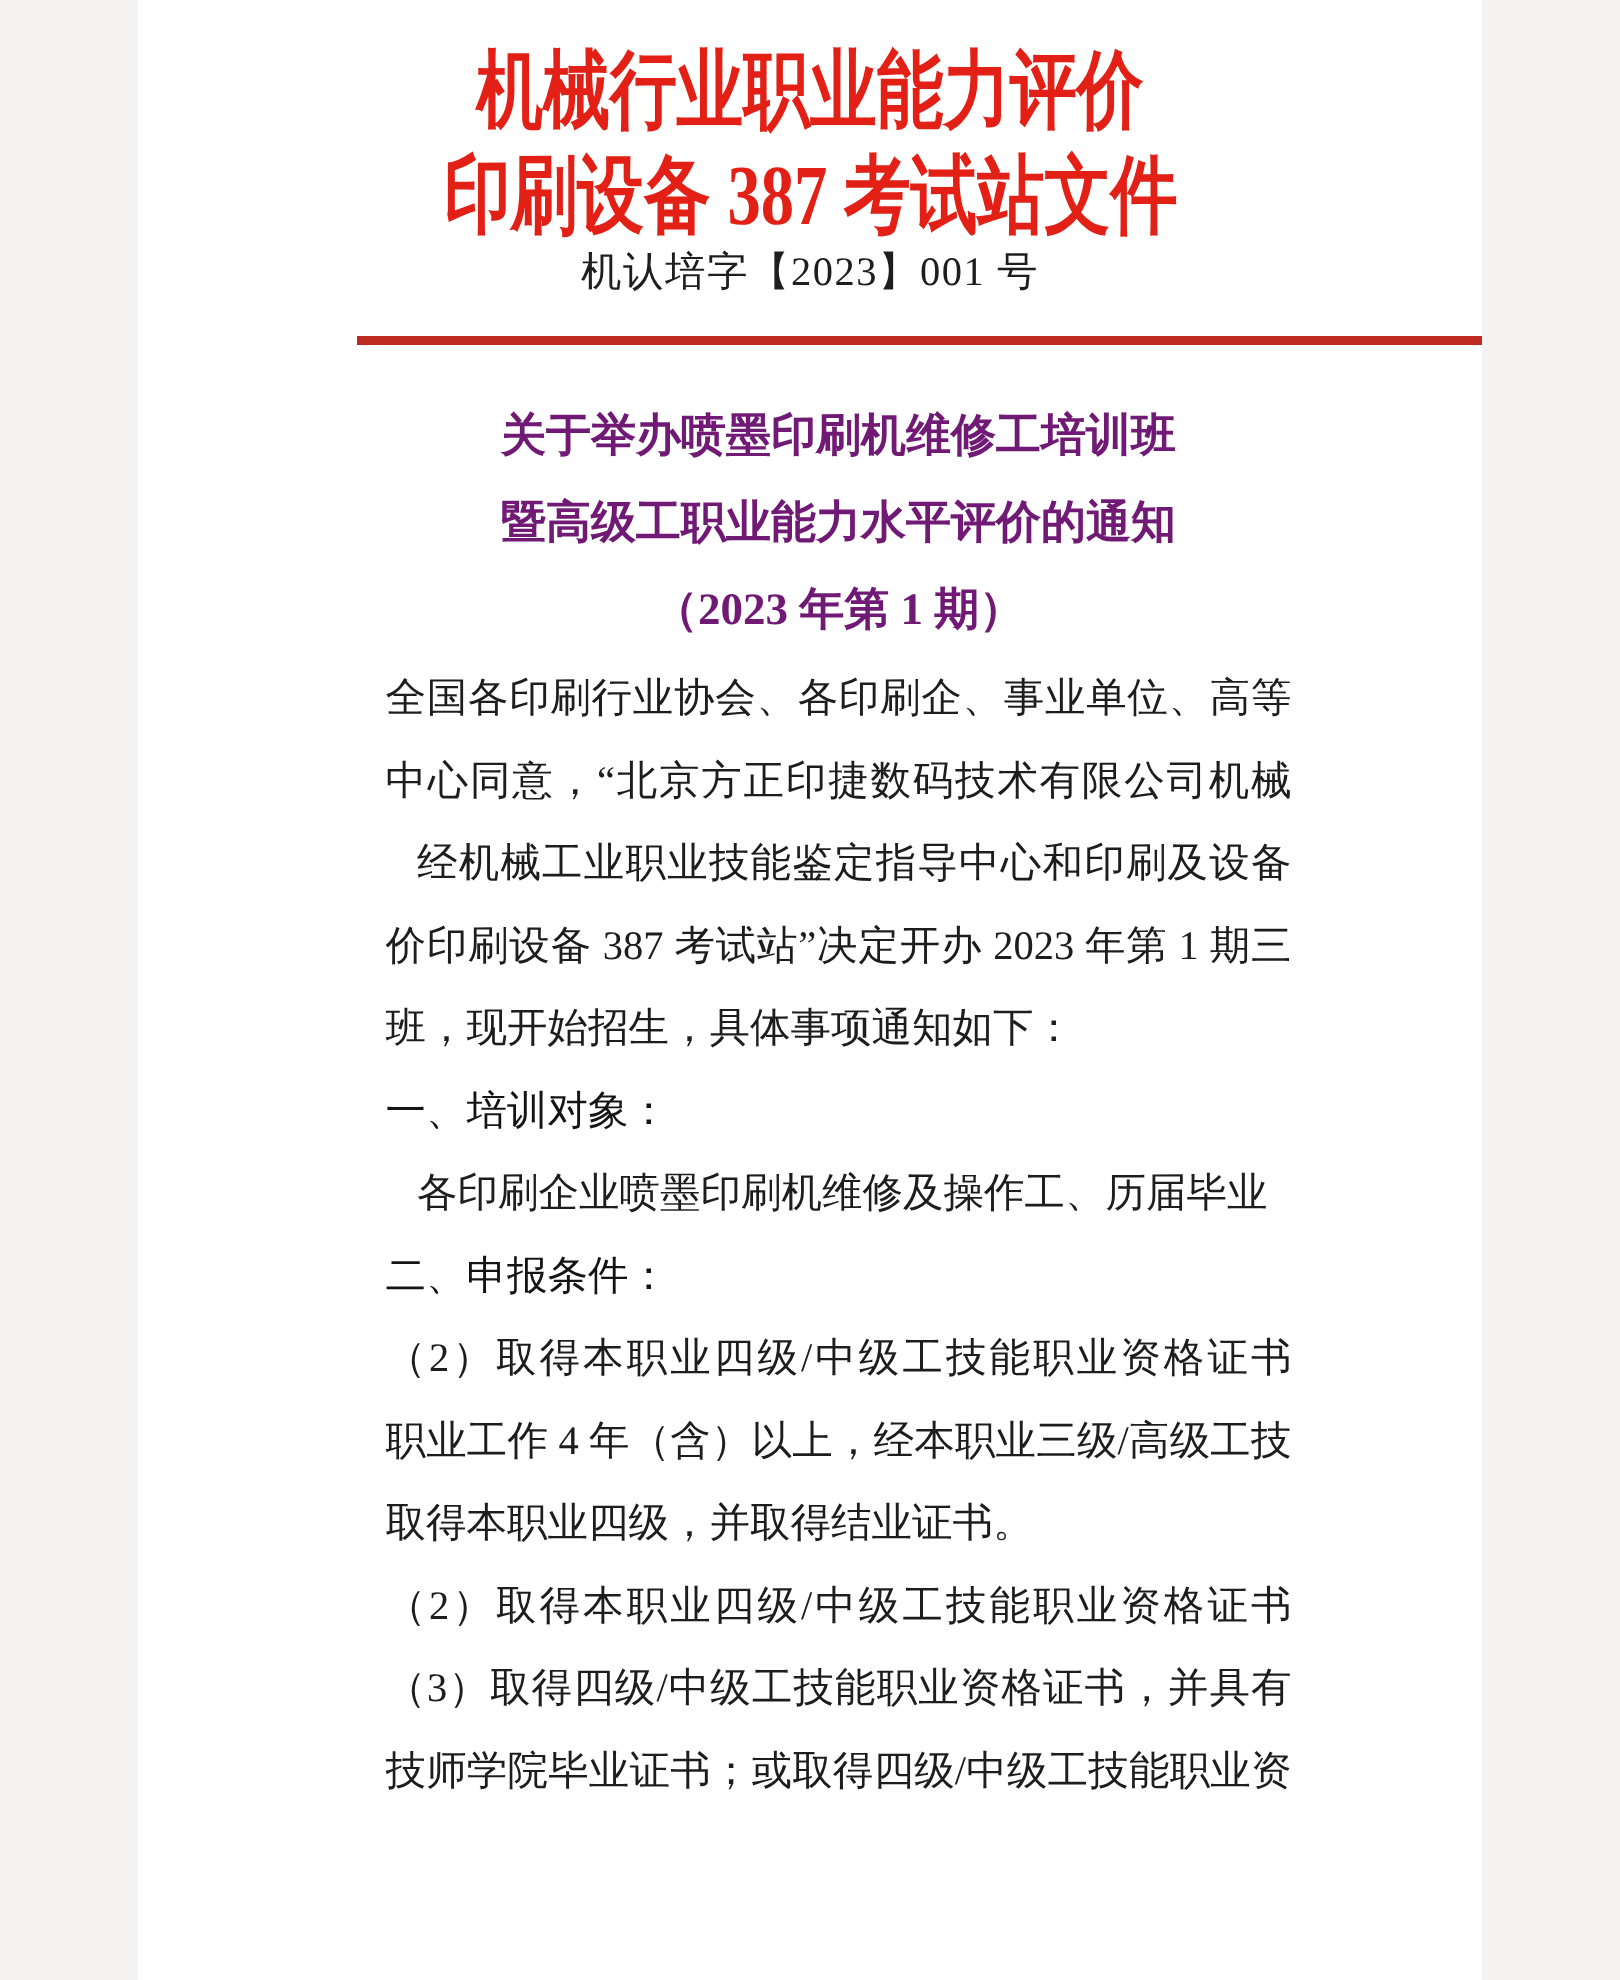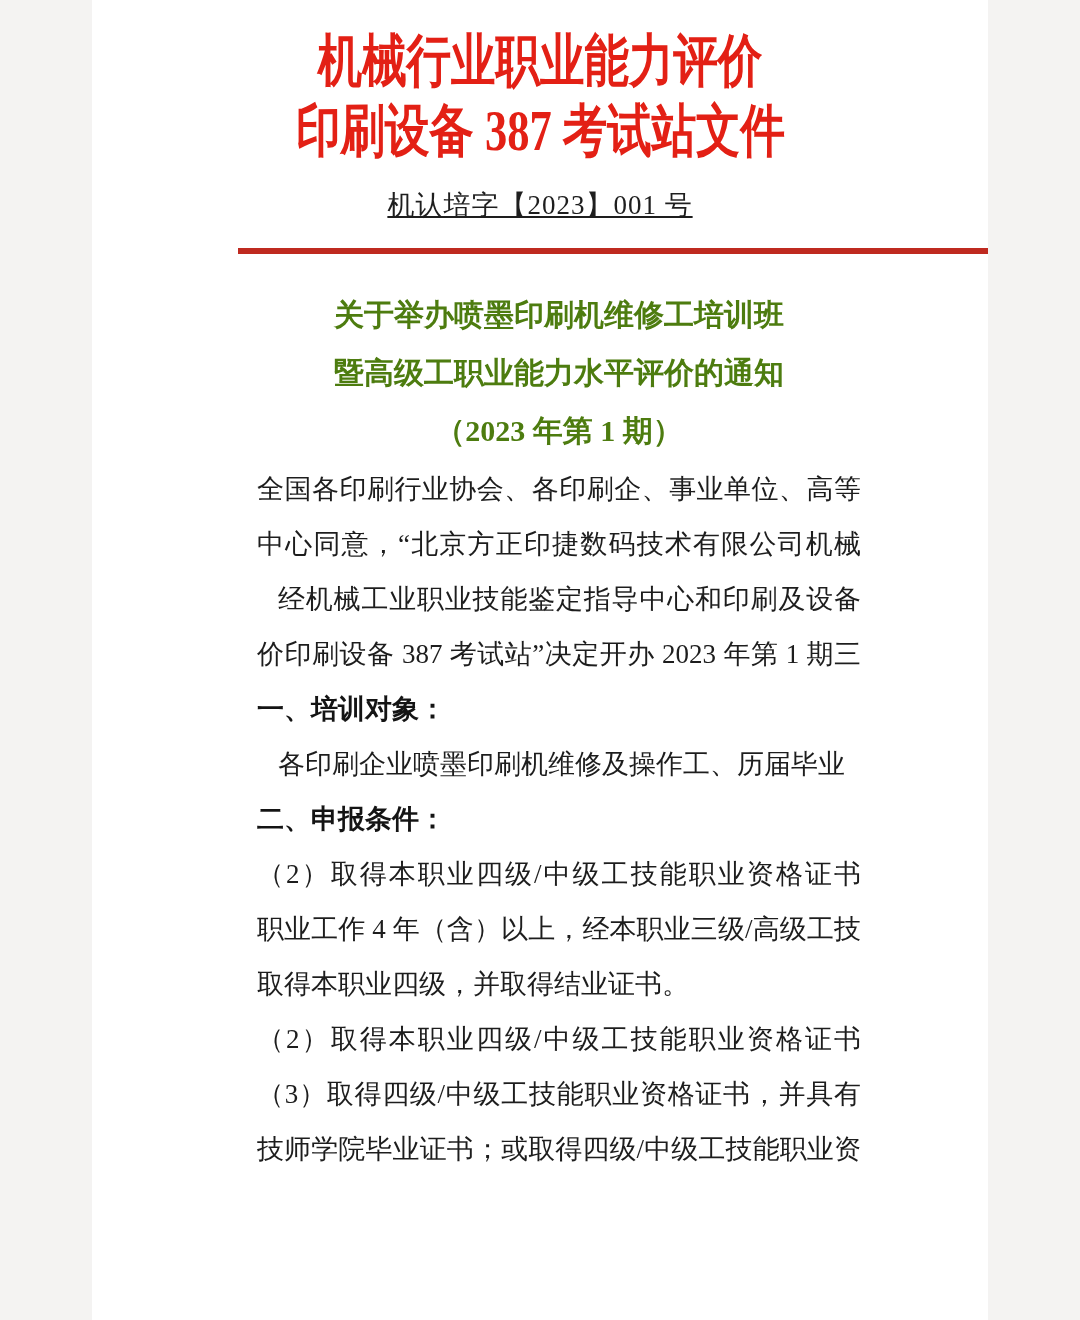--- a/index.html
+++ b/index.html
@@ -28,42 +28,40 @@
     line-height: 70px;
     white-space: nowrap;
   }
   .lh-line .cond {
     display: inline-block;
     transform: scaleX(0.78);
     transform-origin: 50% 50%;
     white-space: nowrap;
   }
   .doc-number {
-    margin-top: 24px;
     font-size: 27px;
     line-height: 30px;
     color: #1e1e1e;
     letter-spacing: 1px;
-    text-decoration: underline;
   }
   .red-rule {
     margin: 28px 0 0 146px;
     width: 784px;
     height: 6px;
     background: var(--rule, #bf2a20);
   }
   
   .notice {
     margin-top: 32px;
     padding: 0 127px 0 165px;
     text-align: center;
     font-weight: 700;
     font-size: 30px;
     line-height: 58px;
-    color: #4d7c0f;
+    color: #701a75;
   }
   
   .doc-body {
     margin-top: 2px;
     padding: 0 127px 0 165px;
     font-size: 27px;
     color: #1d1d1d;
   }
   .bline {
     height: 55px;
@@ -73,21 +71,21 @@
   }
   .bline.just {
     text-align: justify;
     text-align-last: justify;
     text-justify: inter-character;
   }
   .bline.indent {
     text-indent: 21px;
   }
   .bline.heading {
-    font-weight: 700;
+    font-weight: 400;
     font-family: "Liberation Sans", "DejaVu Sans", sans-serif;
     color: #141414;
   }
 </style>
 </head>
 <body>
 
 <div class="page">
 
   <div class="letterhead">
@@ -105,20 +103,21 @@
     <div>关于举办喷墨印刷机维修工培训班</div>
     <div>暨高级工职业能力水平评价的通知</div>
     <div>（2023 年第 1 期）</div>
   </div>
 
   <div class="doc-body">
       <div class="bline plain just">全国各印刷行业协会、各印刷企、事业单位、高等职业院校：</div>
       <div class="bline plain just">中心同意，“北京方正印捷数码技术有限公司机械行业职业能力评</div>
       <div class="bline indent just">经机械工业职业技能鉴定指导中心和印刷及设备器材行业分</div>
       <div class="bline plain just">价印刷设备 387 考试站”决定开办 2023 年第 1 期三级/高级工培训</div>
+      <div class="bline plain">班，现开始招生，具体事项通知如下：</div>
       <div class="bline heading">一、培训对象：</div>
       <div class="bline indent">各印刷企业喷墨印刷机维修及操作工、历届毕业生。</div>
       <div class="bline heading">二、申报条件：</div>
       <div class="bline plain just">（2）取得本职业四级/中级工技能职业资格证书后，连续从事本</div>
       <div class="bline plain just">职业工作 4 年（含）以上，经本职业三级/高级工技能正规培训达</div>
       <div class="bline plain">取得本职业四级，并取得结业证书。</div>
       <div class="bline plain just">（2）取得本职业四级/中级工技能职业资格证书后，连续从事本</div>
       <div class="bline plain just">（3）取得四级/中级工技能职业资格证书，并具有高级技工学校、</div>
       <div class="bline plain just">技师学院毕业证书；或取得四级/中级工技能职业资格证书，并经</div>
     </div>

